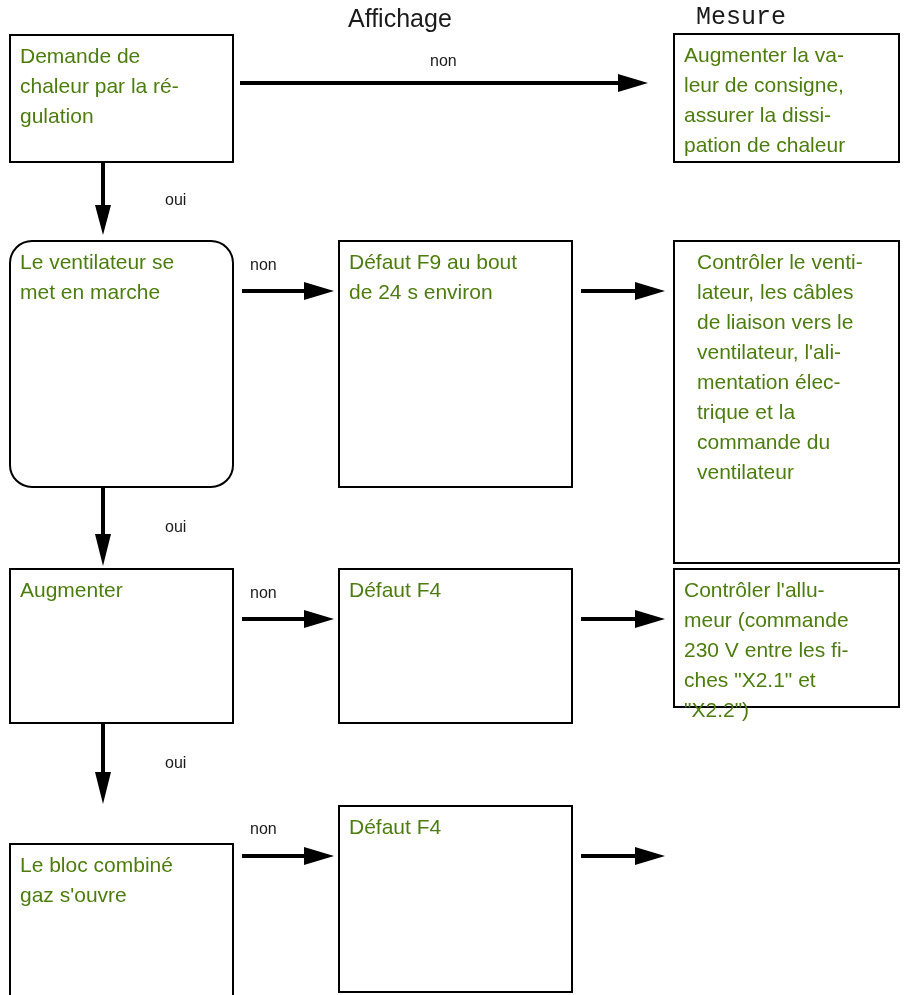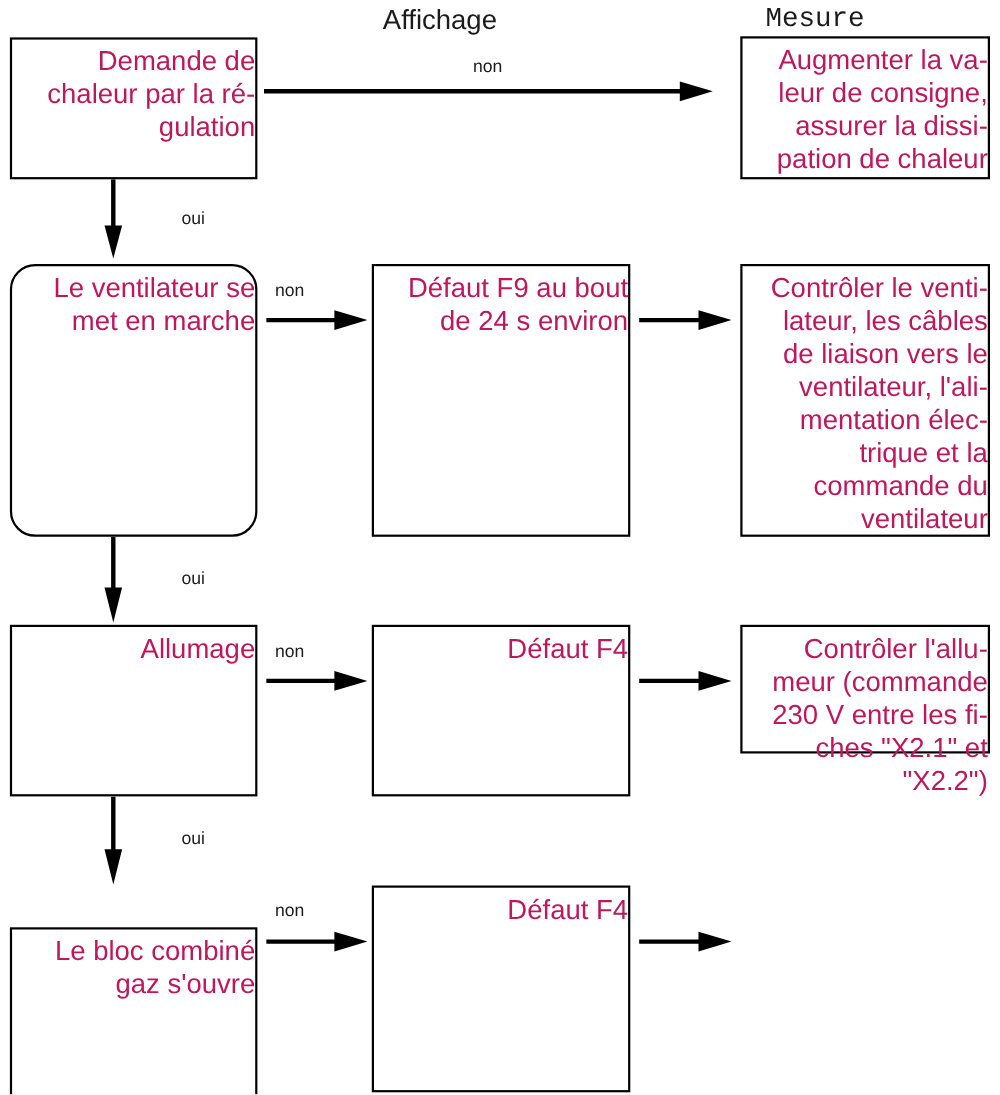--- a/index.html
+++ b/index.html
@@ -26,26 +26,25 @@
     white-space: nowrap;
   }
   .node {
     position: absolute;
     box-sizing: border-box;
     border: 2px solid #000000;
     background: #ffffff;
     padding: 5px 0 0 9px;
   }
   .node-text {
-    font-size: 25px;
+    font-size: 21px;
     line-height: 30px;
-    color: #be185d;
+    color: #4d7c0f;
     white-space: pre-line;
     letter-spacing: 0px;
-    text-align: right;
   }
   .edge-label {
     position: absolute;
     font-size: 16px;
     line-height: 22px;
     color: #1b1b1b;
     white-space: nowrap;
   }
   .arrow-h {
     position: absolute;
@@ -114,41 +113,41 @@
 de 24 s environ</div>
   </div>
 
   <div class="arrow-h" style="left:581px; top:280px; width:84px;">
     <svg width="84" height="22" viewBox="0 0 84 22">
       <line x1="0" y1="11" x2="58" y2="11" stroke="#000000" stroke-width="4"></line>
       <polygon points="54,2 84,11 54,20" fill="#000000"></polygon>
     </svg>
   </div>
 
-  <div class="node" style="left:673px; top:240px; width:227px; height:248px;padding-left:22px;">
+  <div class="node" style="left:673px; top:240px; width:227px; height:324px;padding-left:22px;">
     <div class="node-text">Contrôler le venti-
 lateur, les câbles
 de liaison vers le
 ventilateur, l'ali-
 mentation élec-
 trique et la
 commande du
 ventilateur</div>
   </div>
 
   <div class="arrow-v" style="left:92px; top:488px; height:78px;">
     <svg width="22" height="78" viewBox="0 0 22 78">
       <line x1="11" y1="0" x2="11" y2="50" stroke="#000000" stroke-width="4"></line>
       <polygon points="3,46 19,46 11,78" fill="#000000"></polygon>
     </svg>
   </div>
   <div class="edge-label" style="left:165px; top:516px;">oui</div>
 
   <div class="node" style="left:9px; top:568px; width:225px; height:156px;">
-    <div class="node-text">Allumage</div>
+    <div class="node-text">Augmenter</div>
   </div>
 
   <div class="edge-label" style="left:250px; top:582px;">non</div>
 
   <div class="arrow-h" style="left:242px; top:608px; width:92px;">
     <svg width="92" height="22" viewBox="0 0 92 22">
       <line x1="0" y1="11" x2="66" y2="11" stroke="#000000" stroke-width="4"></line>
       <polygon points="62,2 92,11 62,20" fill="#000000"></polygon>
     </svg>
   </div>
@@ -157,21 +156,21 @@
     <div class="node-text">Défaut F4</div>
   </div>
 
   <div class="arrow-h" style="left:581px; top:608px; width:84px;">
     <svg width="84" height="22" viewBox="0 0 84 22">
       <line x1="0" y1="11" x2="58" y2="11" stroke="#000000" stroke-width="4"></line>
       <polygon points="54,2 84,11 54,20" fill="#000000"></polygon>
     </svg>
   </div>
 
-  <div class="node" style="left:673px; top:568px; width:227px; height:117px;">
+  <div class="node" style="left:673px; top:568px; width:227px; height:140px;">
     <div class="node-text">Contrôler l'allu-
 meur (commande
 230 V entre les fi-
 ches "X2.1" et
 "X2.2")</div>
   </div>
 
   <div class="arrow-v" style="left:92px; top:724px; height:80px;">
     <svg width="22" height="80" viewBox="0 0 22 80">
       <line x1="11" y1="0" x2="11" y2="52" stroke="#000000" stroke-width="4"></line>

